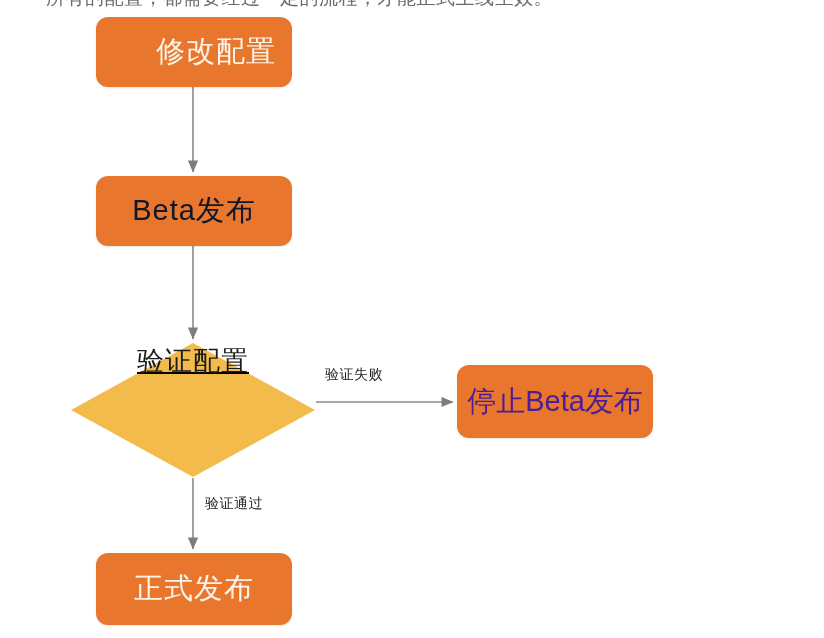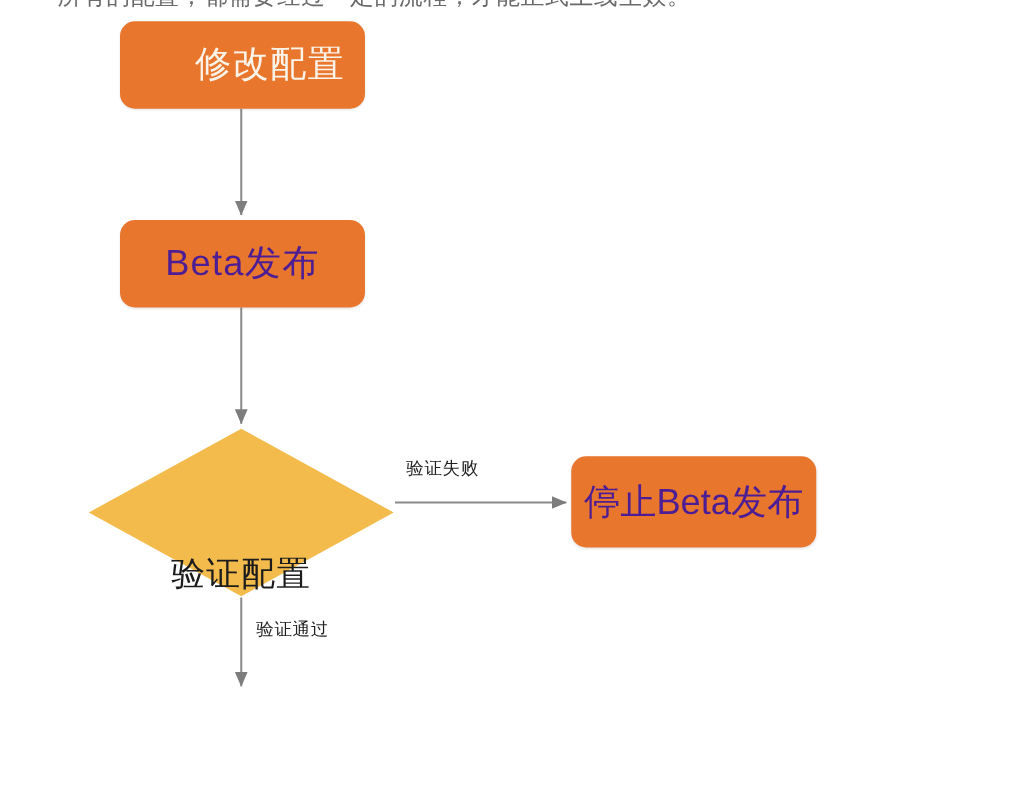--- a/index.html
+++ b/index.html
@@ -65,22 +65,23 @@
     white-space: nowrap;
   }
   .box-text {
     font-size: 29px;
     font-weight: 400;
     letter-spacing: 1px;
   }
   .diamond-wrap {
     position: absolute;
     display: flex;
-    align-items: flex-end;
+    align-items: flex-start;
     justify-content: center;
+    text-decoration: underline;
   }
   .diamond-shape {
     position: absolute;
     left: 0;
     top: 0;
     width: 100%;
     height: 100%;
   }
   .diamond-text {
     position: relative;
@@ -122,32 +123,35 @@
     <line x1="316" y1="402" x2="453" y2="402" stroke="#8a8a8a" stroke-width="1.6" marker-end="url(#arrowhead)"></line>
 
     <line x1="193" y1="478" x2="193" y2="549" stroke="#8a8a8a" stroke-width="1.6" marker-end="url(#arrowhead)"></line>
   </svg>
 
   <div class="node node-box" style="left:96px; top:17px; width:196px; height:70px; background:#E8762C;padding-left:44px;">
     <span class="node-label box-text" style="color:#FAF3EA;">修改配置</span>
   </div>
 
   <div class="node node-box" style="left:96px; top:176px; width:196px; height:70px; background:#E8762C;">
-    <span class="node-label box-text" style="color:#4c1d95;text-align:center;">Beta发布</span>
+    <span class="node-label box-text" style="color:#0f172a;text-align:center;">Beta发布</span>
   </div>
 
   <div class="diamond-wrap" style="left:71px; top:343px; width:244px; height:134px;">
     <svg class="diamond-shape" viewBox="0 0 244 134" preserveAspectRatio="none" xmlns="http://www.w3.org/2000/svg">
       <polygon points="122,0 244,67 122,134 0,67" fill="#F2BB4C"></polygon>
     </svg>
     <span class="diamond-text">验证配置</span>
   </div>
 
   <div class="node node-box" style="left:457px; top:365px; width:196px; height:73px; background:#E8762C;">
     <span class="node-label box-text" style="color:#4c1d95; font-size:29px; letter-spacing:0;">停止Beta发布</span>
   </div>
 
+  <div class="node node-box" style="left:96px; top:553px; width:196px; height:72px; background:#E8762C;">
+    <span class="node-label box-text" style="color:#FAF3EA;">正式发布</span>
+  </div>
 
   <div class="edge-label" style="left:325px; top:366px;">验证失败</div>
 
   <div class="edge-label" style="left:205px; top:495px;">验证通过</div>
 
 </div>
 
 </body></html>

